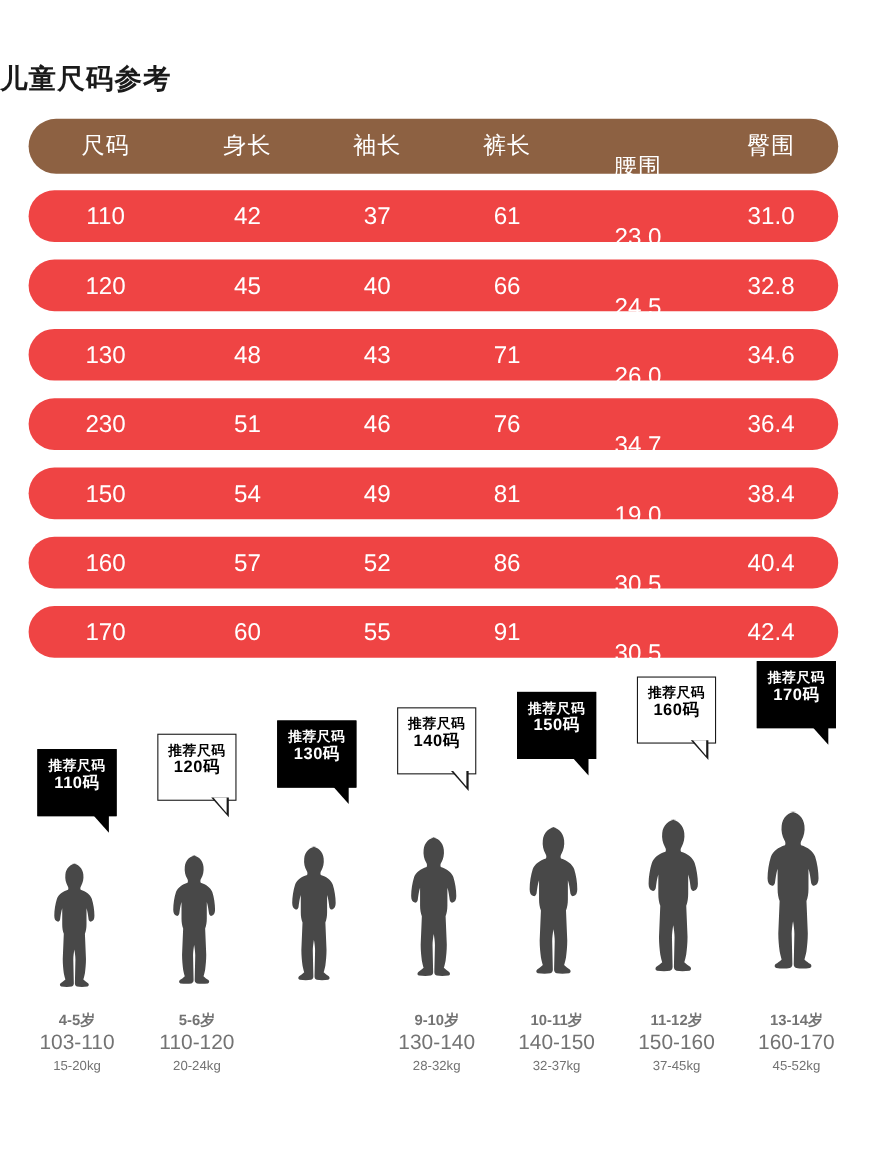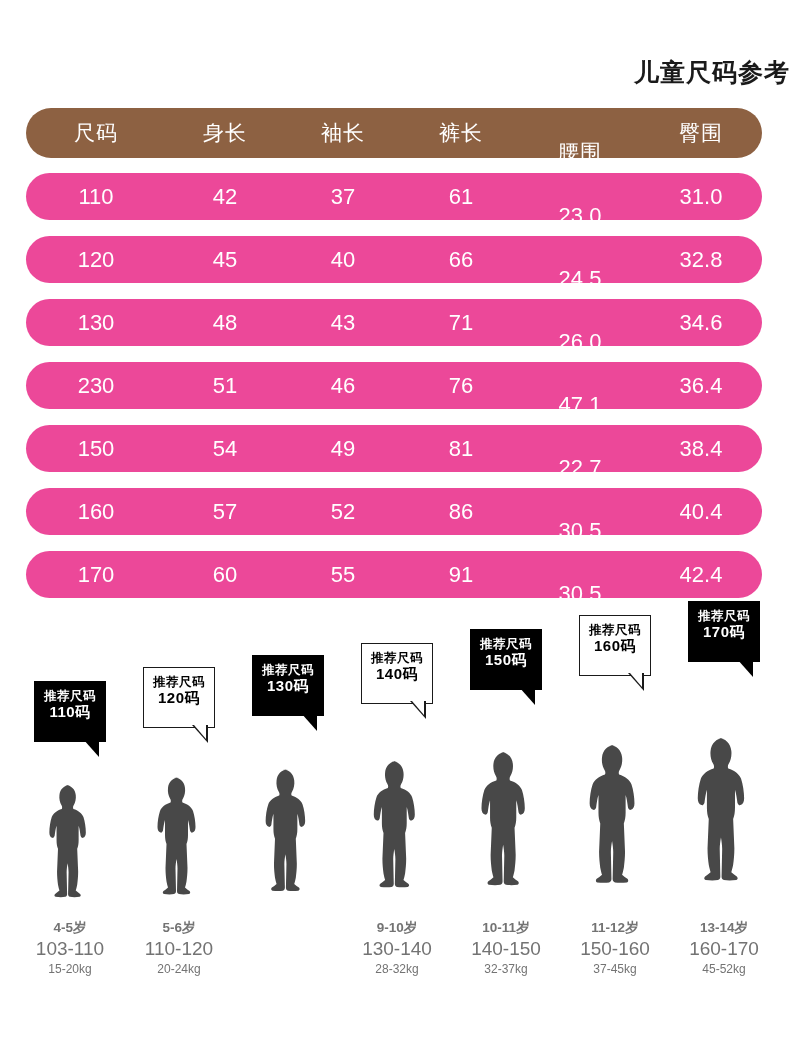--- a/index.html
+++ b/index.html
@@ -15,21 +15,21 @@
   #page {
     position:relative;
     width:790px; height:1048px;
     background:#ffffff;
   }
 
   
   .page-title {
     position:absolute;
     top:57px; left:0; width:790px;
-    text-align:right;
+    text-align:left;
     font-size:25px;
     font-weight:bold;
     color:#1a1a1a;
     letter-spacing:1px;
     line-height:30px;
   }
 
   
   .size-table {
     position:absolute;
@@ -45,21 +45,21 @@
     border-radius:24px;
     margin-bottom:16px;
   }
   .table-row.header-row {
     background:#8d6142;
     height:50px;
     border-radius:25px;
     margin-bottom:15px;
   }
   .table-row.data-row {
-    background:#ec4899;
+    background:#ef4444;
   }
 
   .cell {
     text-align:center;
     color:#ffffff;
     font-size:21px;
     line-height:24px;
     white-space:nowrap;
   }
   .header-row .cell {
@@ -206,30 +206,30 @@
       <div class="cell c3">71</div>
       <div class="cell c4">26.0</div>
       <div class="cell c5">34.6</div>
     </div>
 
     <div class="table-row data-row">
       <div class="cell c0">230</div>
       <div class="cell c1">51</div>
       <div class="cell c2">46</div>
       <div class="cell c3">76</div>
-      <div class="cell c4">47.1</div>
+      <div class="cell c4">34.7</div>
       <div class="cell c5">36.4</div>
     </div>
 
     <div class="table-row data-row">
       <div class="cell c0">150</div>
       <div class="cell c1">54</div>
       <div class="cell c2">49</div>
       <div class="cell c3">81</div>
-      <div class="cell c4">22.7</div>
+      <div class="cell c4">19.0</div>
       <div class="cell c5">38.4</div>
     </div>
 
     <div class="table-row data-row">
       <div class="cell c0">160</div>
       <div class="cell c1">57</div>
       <div class="cell c2">52</div>
       <div class="cell c3">86</div>
       <div class="cell c4">30.5</div>
       <div class="cell c5">40.4</div>

